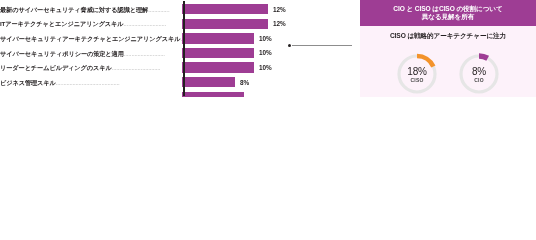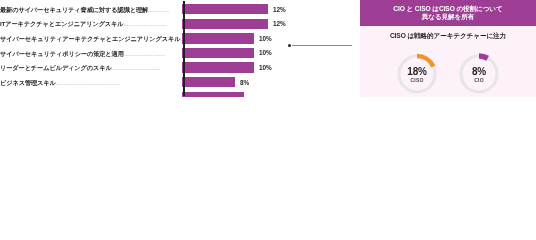--- a/index.html
+++ b/index.html
@@ -189,21 +189,21 @@
     top: 0;
     width: 44px;
     height: 44px;
     display: flex;
     flex-direction: column;
     align-items: center;
     justify-content: center;
   }
   .donut-pct {
     font-size: 10px;
-    font-weight: 700;
+    font-weight: 400;
     color: #231f20;
     line-height: 11px;
     letter-spacing: -0.2px;
   }
   .donut-name {
     font-size: 5px;
     font-weight: 700;
     color: #4a4a4a;
     line-height: 6px;
     letter-spacing: 0.2px;

